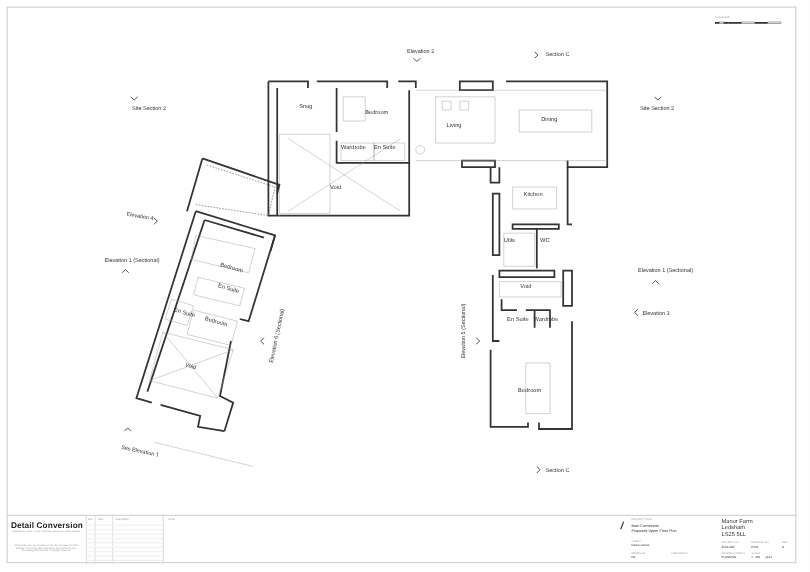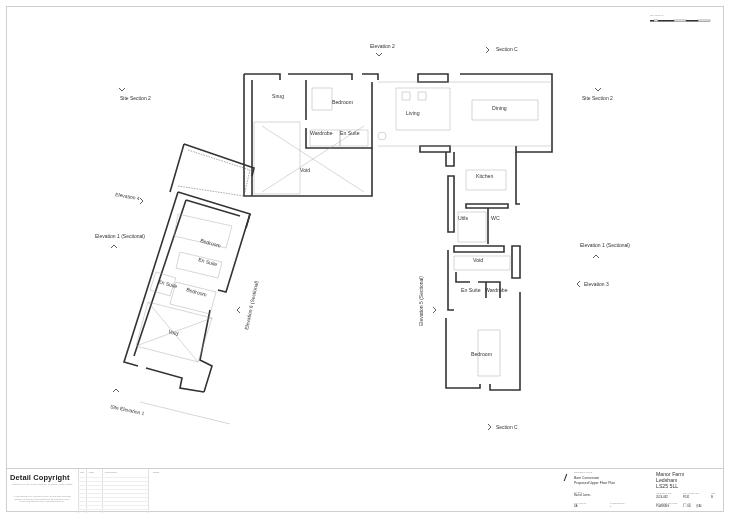--- a/index.html
+++ b/index.html
@@ -162,21 +162,21 @@
       <text class="annot" x="584" y="286">Elevation 3</text>
       <text class="annot" x="423" y="326" transform="rotate(-90 423 326)">Elevation 5 (Sectional)</text>
       <path class="wall" style="stroke-width:0.8" d="M433,307 L436,310 L433,313"></path>
       <path class="wall" style="stroke-width:0.8" d="M488,424 L491,427 L488,430"></path>
       <text class="annot" x="496" y="429">Section C</text>
     </g>
   </svg>
 
   <div class="titleblock">
     <div class="tb-firm">
-      <span class="name">Detail Copyright</span>
+      <span class="name">Detail Conversion</span>
       <span class="small" style="top:14px">Address line, town, county, postcode, telephone, email, website</span>
       <span class="small" style="top:26px">All dimensions to be checked on site. Do not scale from this drawing. Report any discrepancies to the architect before proceeding with the work. Copyright reserved.</span>
     </div>
     <div class="tb-rev">
       <div class="col" style="left:0;width:8px"></div>
       <div class="col" style="left:8px;width:16px"></div>
       <div class="col" style="left:24px;width:46px"></div>
       <span class="hd" style="left:2px">Rev</span>
       <span class="hd" style="left:11px">Date</span>
       <span class="hd" style="left:27px">Description</span>

